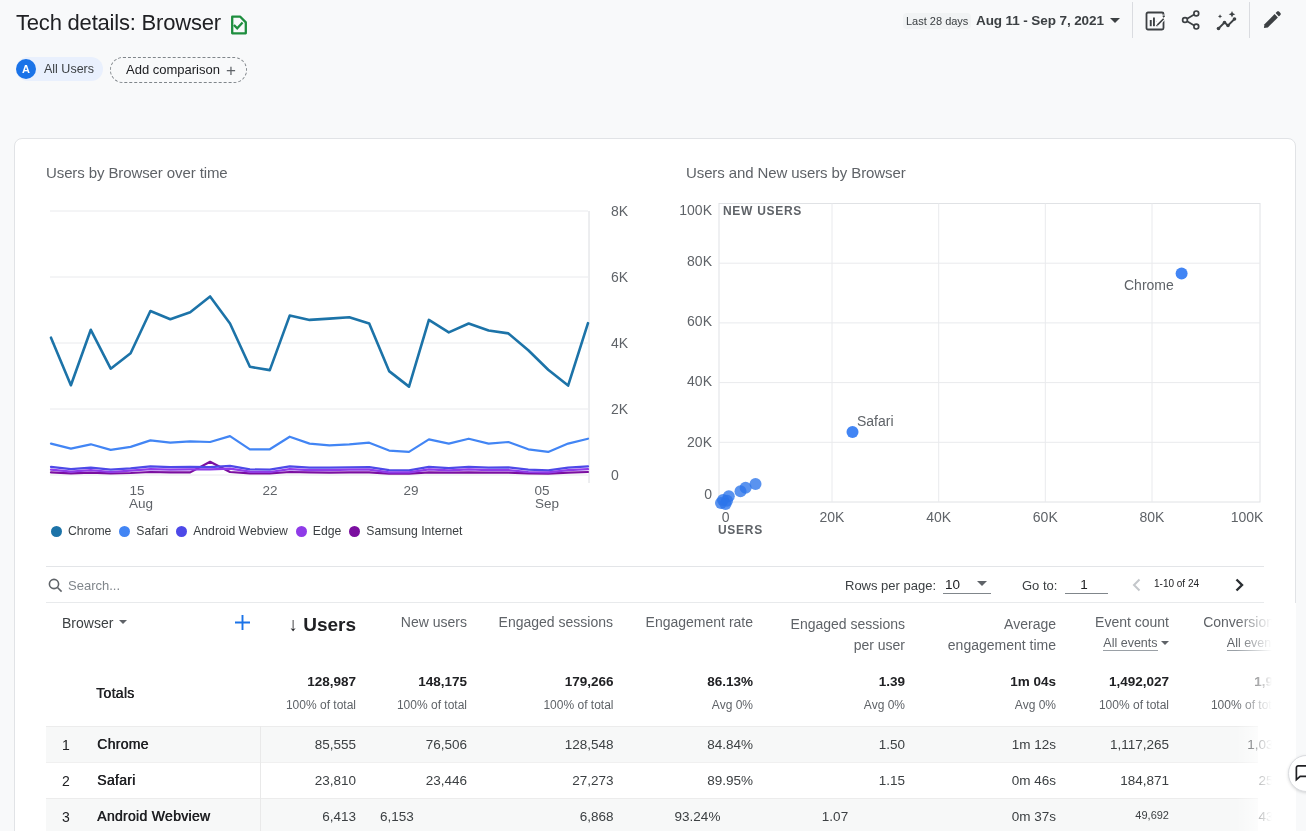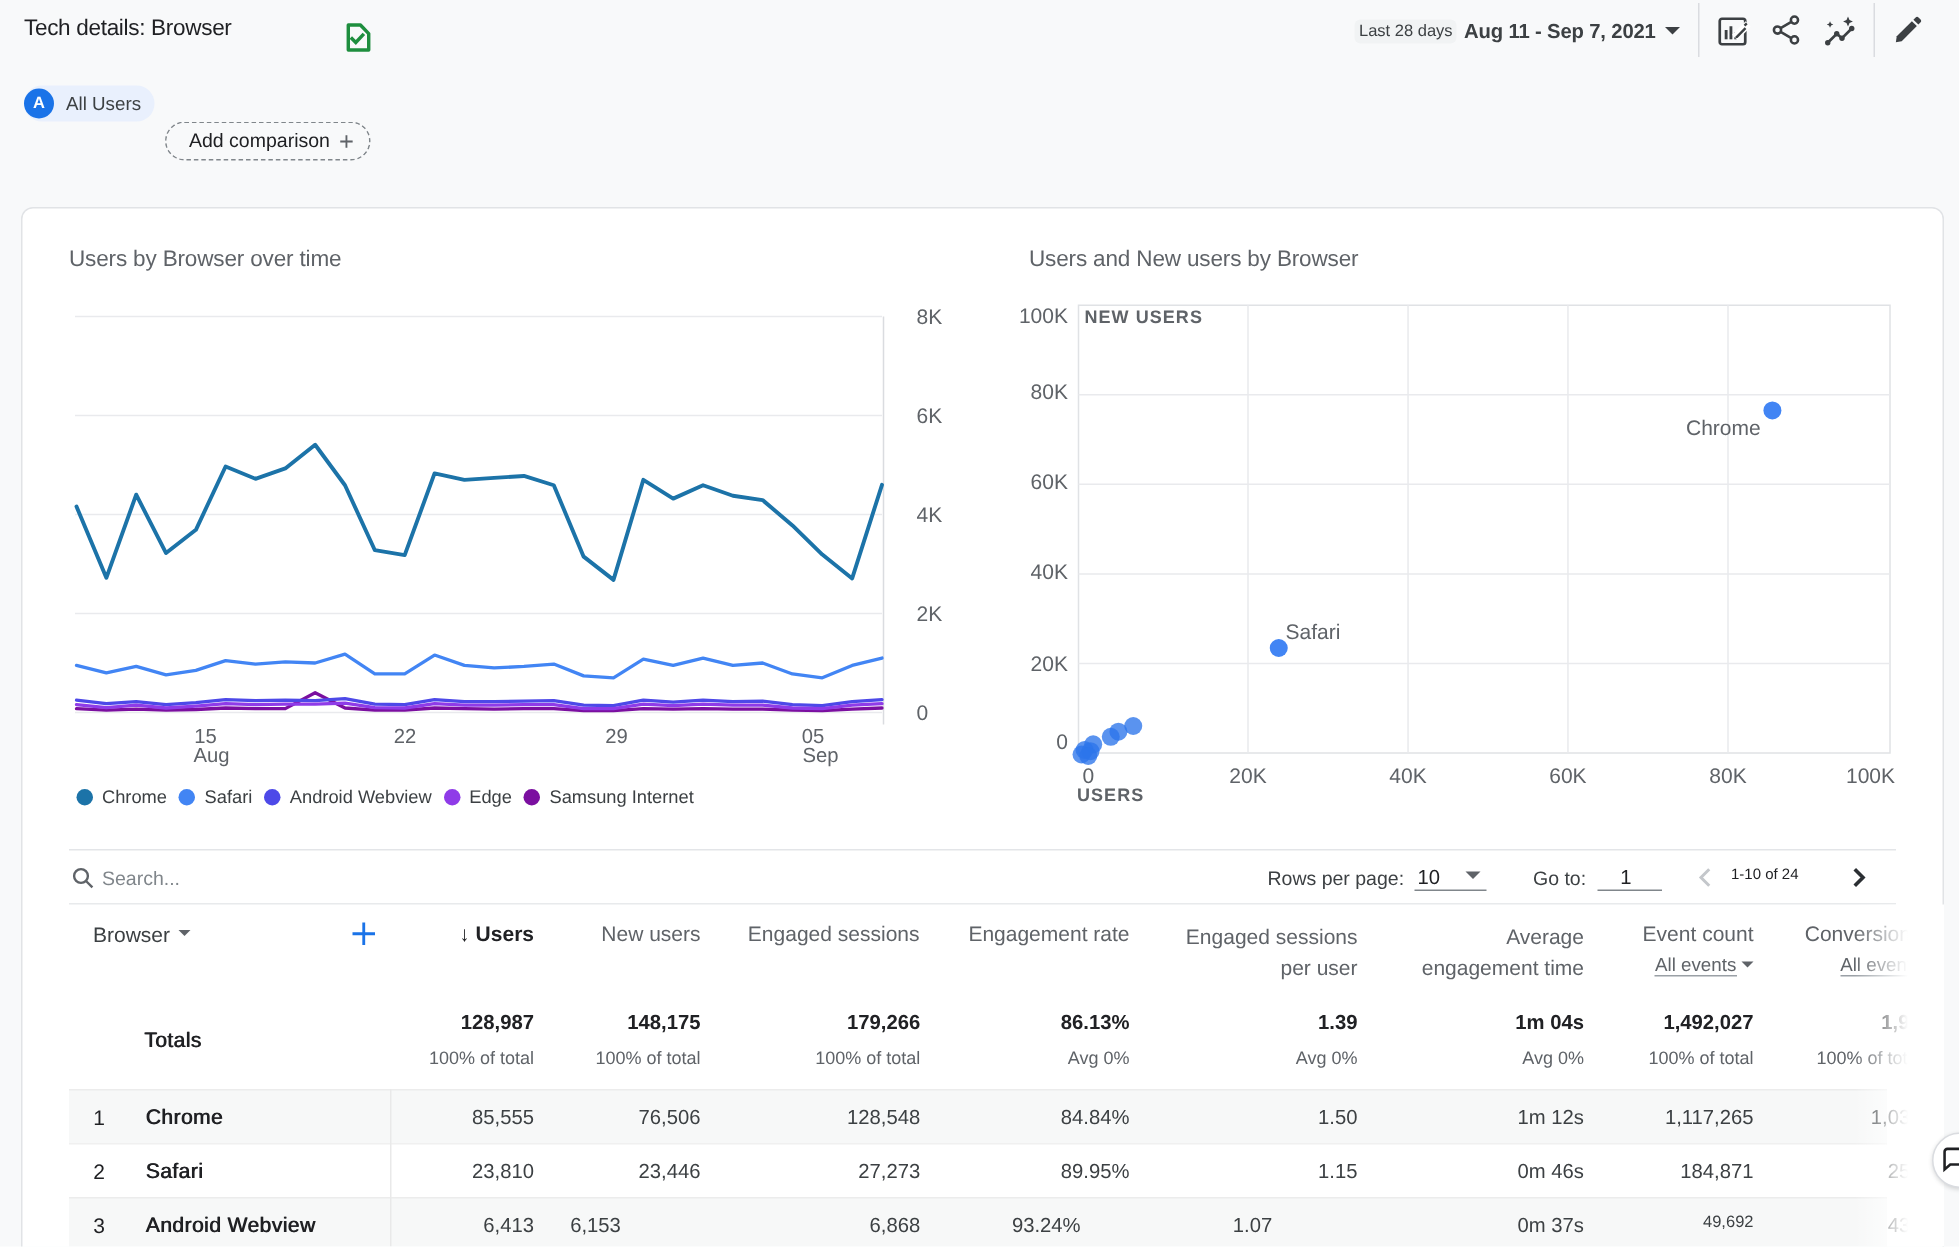--- a/index.html
+++ b/index.html
@@ -7,21 +7,21 @@
 body { position:relative; background:#f8f9fa; font-family:"Liberation Sans", sans-serif; }
 .abs { position:absolute; }
 .card { position:absolute; left:14px; top:138px; width:1282px; height:760px; background:#fff; border:1px solid #e1e3e6; border-radius:8px; }
 .ctitle { position:absolute; font-size:15px; letter-spacing:-0.1px; color:#5f6368; }
 .gray { color:#5f6368; }
 .r { text-align:right; }
 </style>
 </head>
 <body>
 
-<div class="abs" style="left:16px; top:10px; font-size:15px; letter-spacing:-0.2px; color:#202124;">Tech details: Browser</div>
+<div class="abs" style="left:16px; top:10px; font-size:22px; letter-spacing:-0.2px; color:#202124;">Tech details: Browser</div>
 <svg class="abs" style="left:230px; top:15px;" width="18" height="20" viewBox="0 0 18 20">
   <path d="M2.2 1.7 h8.1 l5.5 5.7 v10.9 h-13.6 z" fill="none" stroke="#1e8e3e" stroke-width="2.3" stroke-linejoin="round"></path>
   <path d="M4.7 10.8 l2.5 2.5 4.6-4.9" fill="none" stroke="#1e8e3e" stroke-width="2.3" stroke-linecap="square"></path>
 </svg>
 
 <div class="abs" style="left:903px; top:13px; height:16px; background:#f1f3f4; border-radius:4px; font-size:11px; color:#3c4043; line-height:16px; padding:0 3px;">Last 28 days</div>
 <div class="abs" id="daterange" style="left:976px; top:13px; font-size:13.5px; font-weight:bold; letter-spacing:-0.1px; color:#3c4043;">Aug 11 - Sep 7, 2021</div>
 <div class="abs" style="left:1110px; top:18px; width:0; height:0; border-left:5.5px solid transparent; border-right:5.5px solid transparent; border-top:5.5px solid #3c4043;"></div>
 
 <div class="abs" style="left:1132px; top:2px; width:1px; height:36px; background:#dadce0;"></div>
@@ -54,21 +54,21 @@
   <path d="M17 1 l1 2.3 2.3 1 -2.3 1 -1 2.3 -1 -2.3 -2.3 -1 2.3 -1 z" fill="#3c4043"></path>
 </svg>
 
 <svg class="abs" style="left:1262px; top:10px;" width="20" height="20" viewBox="0 0 20 20">
   <path d="M2.5 14.2 L12.6 4.1 l3.3 3.3 L5.8 17.5 l-3.9 0.6 z" fill="#3c4043"></path>
   <path d="M13.6 3.1 l1.5-1.5 c0.5-0.5 1.4-0.5 1.9 0 l1.4 1.4 c0.5 0.5 0.5 1.4 0 1.9 l-1.5 1.5 z" fill="#3c4043"></path>
 </svg>
 
 <div class="abs" style="left:16px; top:57px; height:24px; background:#e9f0fd; border-radius:12px; padding-left:28px; padding-right:9px; font-size:12.5px; color:#3c4043; line-height:24px;">All Users</div>
 <div class="abs" style="left:16px; top:59px; width:20px; height:20px; border-radius:50%; background:#1a73e8; color:#fff; font-size:11px; font-weight:bold; text-align:center; line-height:20px;">A</div>
-<div class="abs" style="left:110px; top:57px; height:26px; border:1px dashed #80868b; border-radius:13px; padding:0 10px 0 15px; font-size:13px; color:#202124; line-height:24px;margin-top:24px;">Add comparison<span style="color:#5f6368; font-size:17px; vertical-align:-1.5px; margin-left:6px;">+</span></div>
+<div class="abs" style="left:110px; top:57px; height:26px; border:1px dashed #80868b; border-radius:13px; padding:0 10px 0 15px; font-size:13px; color:#202124; line-height:24px;">Add comparison<span style="color:#5f6368; font-size:17px; vertical-align:-1.5px; margin-left:6px;">+</span></div>
 
 <div class="card"></div>
 
 <div class="ctitle" style="left:46px; top:164px;">Users by Browser over time</div>
 <div class="ctitle" style="left:686px; top:164px;">Users and New users by Browser</div>
 
 <svg class="abs" style="left:0; top:138px;" width="660" height="420" viewBox="0 0 660 420">
   <g stroke="#e9eaed" stroke-width="1">
     <line x1="50" y1="73" x2="588" y2="73"></line>
     <line x1="50" y1="139" x2="588" y2="139"></line>
@@ -188,21 +188,21 @@
 </svg>
 
 <div class="abs" style="left:46px; top:602px; width:1218px; height:1px; background:#e8eaec;"></div>
 
 <div class="abs" style="left:62px; top:615px; font-size:14px; color:#3c4043;">Browser</div>
 <div class="abs" style="left:119px; top:620px; width:0; height:0; border-left:4.5px solid transparent; border-right:4.5px solid transparent; border-top:4.5px solid #5f6368;"></div>
 <svg class="abs" style="left:234px; top:614px;" width="17" height="17" viewBox="0 0 17 17">
   <path d="M8.5 1 V16 M1 8.5 H16" stroke="#1a73e8" stroke-width="1.9"></path>
 </svg>
 
-<div class="abs r" style="left:216px; top:614px; width:140px; font-size:14px; color:#202124; font-weight:bold;"><span style="font-weight:normal; color:#202124;">↓</span> Users</div>
+<div class="abs r" style="left:216px; top:614px; width:140px; font-size:19px; color:#202124; font-weight:bold;"><span style="font-weight:normal; color:#202124;">↓</span> Users</div>
 <div class="abs r gray" style="left:327px; top:614px; width:140px; font-size:14px;">New users</div>
 <div class="abs r gray" style="left:473px; top:614px; width:140px; font-size:14px;">Engaged sessions</div>
 <div class="abs r gray" style="left:613px; top:614px; width:140px; font-size:14px;">Engagement rate</div>
 <div class="abs r gray" style="left:765px; top:614px; width:140px; font-size:14px; line-height:21px;">Engaged sessions<br>per user</div>
 <div class="abs r gray" style="left:916px; top:614px; width:140px; font-size:14px; line-height:21px;">Average<br>engagement time</div>
 <div class="abs r gray" style="left:1029px; top:614px; width:140px; font-size:14px;">Event count</div>
 <div class="abs" style="left:1100px; top:636px; width:69px; text-align:right; font-size:12.5px; color:#5f6368;"><span style="border-bottom:1px solid #9aa0a6;">All events</span> <span style="display:inline-block; width:0; height:0; border-left:4px solid transparent; border-right:4px solid transparent; border-top:4px solid #5f6368; vertical-align:2px;"></span></div>
 <div class="abs r gray" style="left:1141px; top:614px; width:140px; font-size:14px;">Conversions</div>
 <div class="abs" style="left:1212px; top:636px; width:69px; text-align:right; font-size:12.5px; color:#5f6368;"><span style="border-bottom:1px solid #9aa0a6;">All events</span></div>
 

